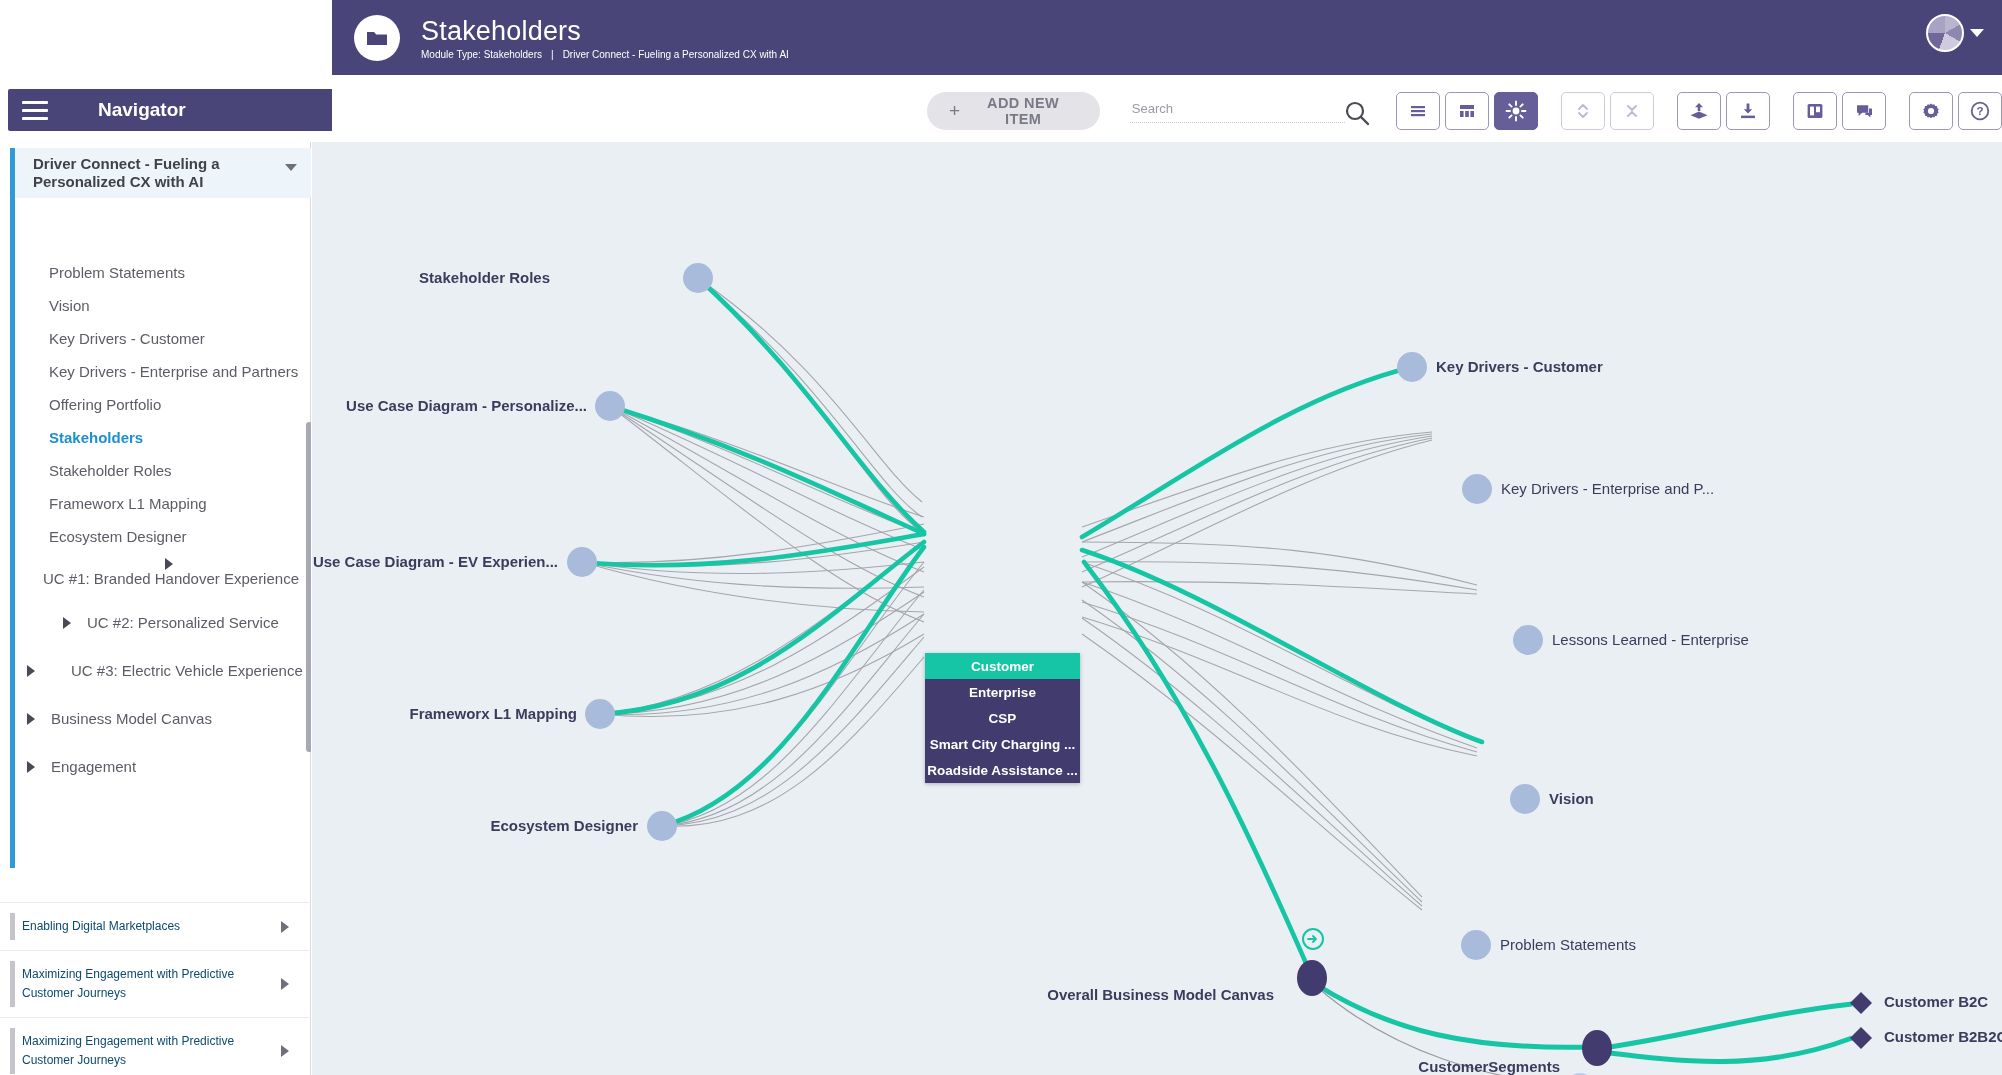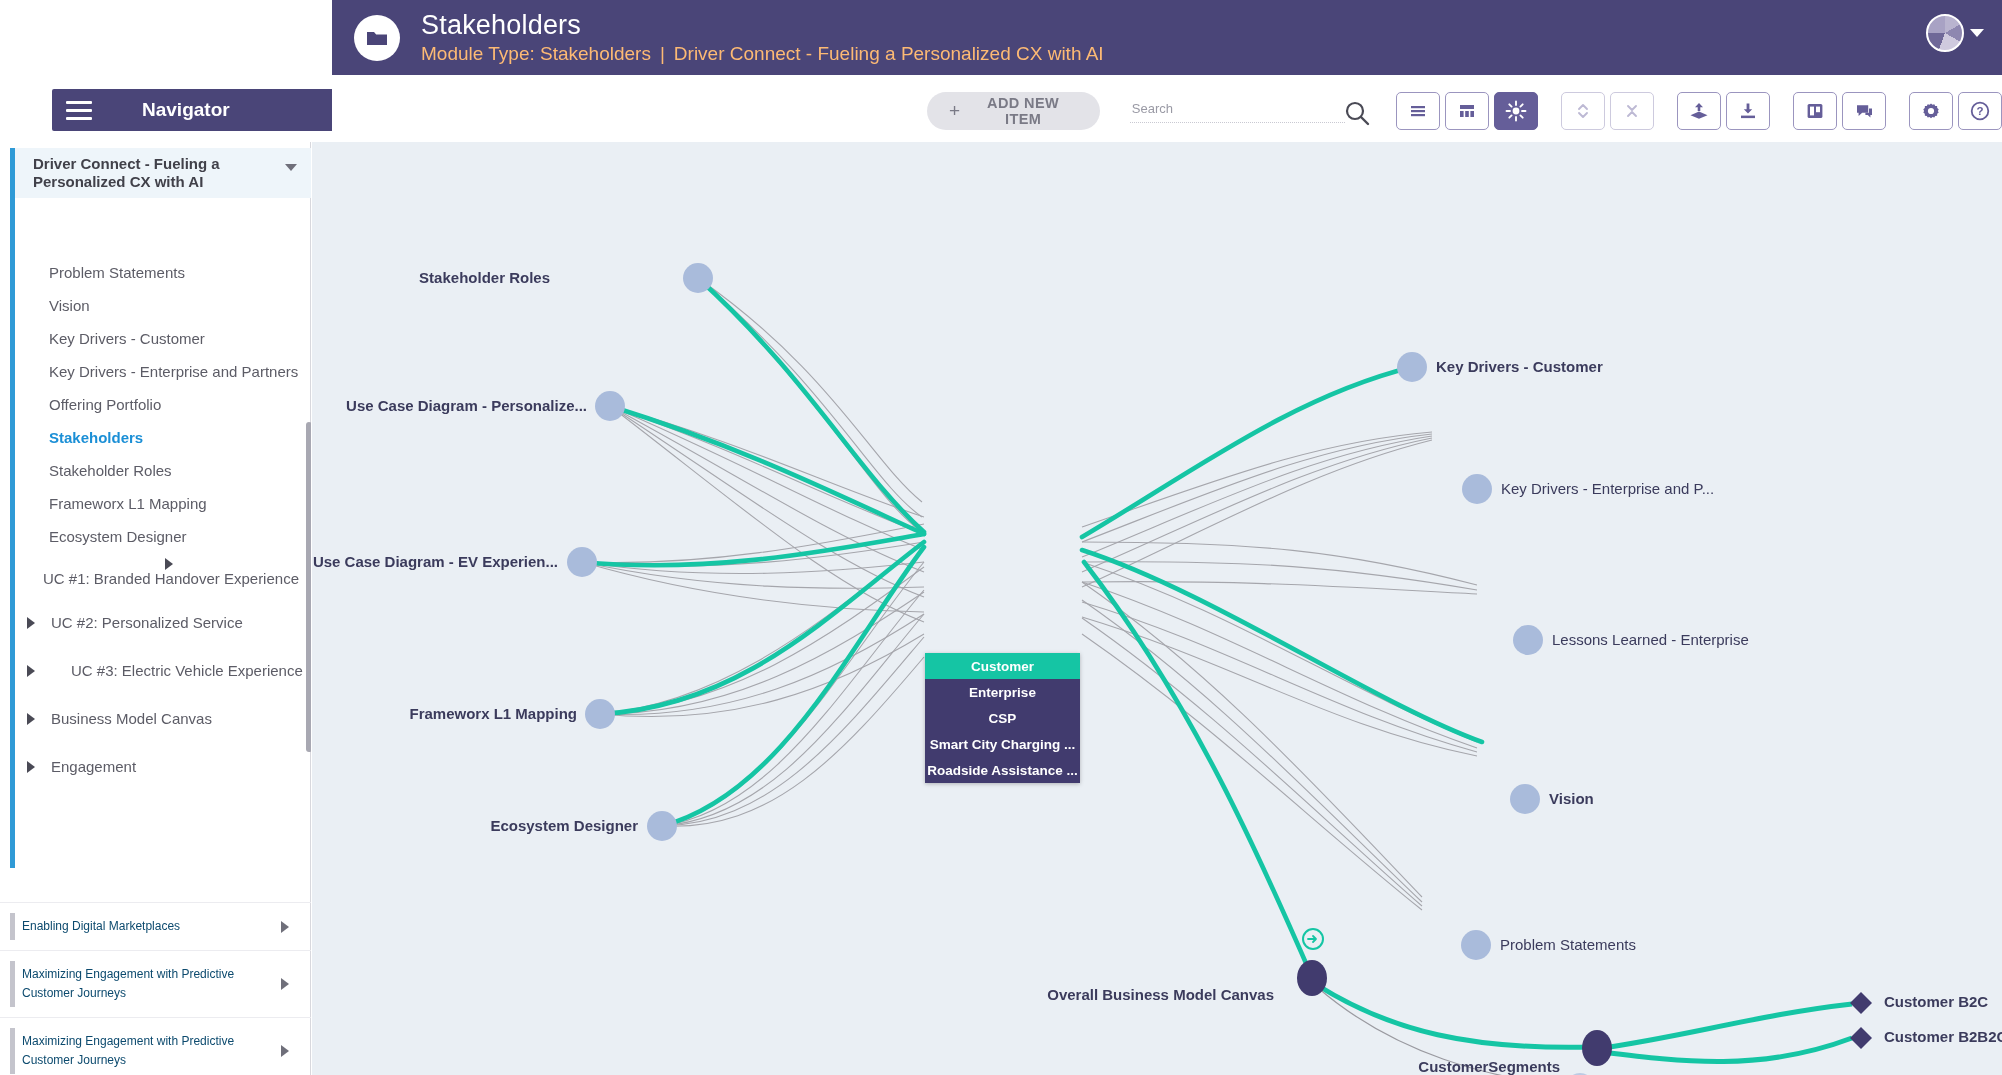--- a/index.html
+++ b/index.html
@@ -21,34 +21,34 @@
   #header-strip {
     position:absolute; left:332px; top:0; width:1670px; height:75px;
     background:#4a4578; display:flex; align-items:center;
   }
   #folder-badge {
     width:46px; height:46px; border-radius:50%; background:#ffffff;
     margin-left:22px; display:flex; align-items:center; justify-content:center; flex:0 0 auto;
   }
   #header-text { margin-left:21px; }
   #header-title { color:#ffffff; font-size:27px; font-weight:400; line-height:30px; letter-spacing:0.2px;}
-  #header-sub { color:#fdba74; font-size:19px; margin-top:3px; }
+  #header-sub { color:#ffffff; font-size:10px; margin-top:3px; }
   #header-sub .divider { margin:0 9px; }
   #avatar-area { position:absolute; right:18px; top:14px; display:flex; align-items:center; gap:6px; }
   #avatar {
     width:38px; height:38px; border-radius:50%;
     background: conic-gradient(#b9b4cf 0deg 60deg,#8e87b0 60deg 120deg,#cfcade 120deg 200deg,#6f6898 200deg 270deg,#a8a2c4 270deg 360deg);
     border:2px solid #ffffff;
   }
   #avatar-caret { width:0;height:0;border-left:7px solid transparent;border-right:7px solid transparent;border-top:8px solid #ffffff; }
 
   
   #navigator {
     position:absolute; left:8px; top:89px; width:334px; height:42px;
-    background:#4a4578; display:flex; align-items:center; border-radius:2px;margin-left:44px;
+    background:#4a4578; display:flex; align-items:center; border-radius:2px;
   }
   #hamburger { width:26px; margin-left:14px; display:flex; flex-direction:column; gap:5px; }
   #hamburger span { display:block; height:3px; background:#ffffff; border-radius:1px; }
   #navigator-label { color:#ffffff; font-size:19px; font-weight:bold; margin-left:50px; }
 
   
   #toolbar { position:absolute; left:332px; top:79px; width:1670px; height:63px; background:#ffffff; display:flex; align-items:center; }
   #add-new-item {
     margin-left:595px; height:38px; padding:0 22px; border-radius:19px;
     background:#e3e3e8; color:#7a7a86; font-size:14.5px; font-weight:bold; letter-spacing:.4px;
@@ -295,21 +295,21 @@
         <span>Frameworx L1 Mapping</span>
       </div>
     <div class="nav-item" style="top:378px;">
         <span>Ecosystem Designer</span>
       </div>
 
     <div class="nav-group collapsed" style="top:416px;flex-direction:column;">
       <div class="tri-right"></div>
       <div class="gtext">UC #1: Branded Handover Experience</div>
     </div>
-    <div class="nav-group collapsed" style="top:464px;">
+    <div class="nav-group collapsed" style="top:464px;padding-left:36px;">
       <div class="tri-right"></div>
       <div class="gtext">UC #2: Personalized Service</div>
     </div>
     <div class="nav-group collapsed" style="top:512px;gap:20px;">
       <div class="tri-right"></div>
       <div class="gtext">UC #3: Electric Vehicle Experience</div>
     </div>
     <div class="nav-group collapsed" style="top:560px;">
       <div class="tri-right"></div>
       <div class="gtext">Business Model Canvas</div>

